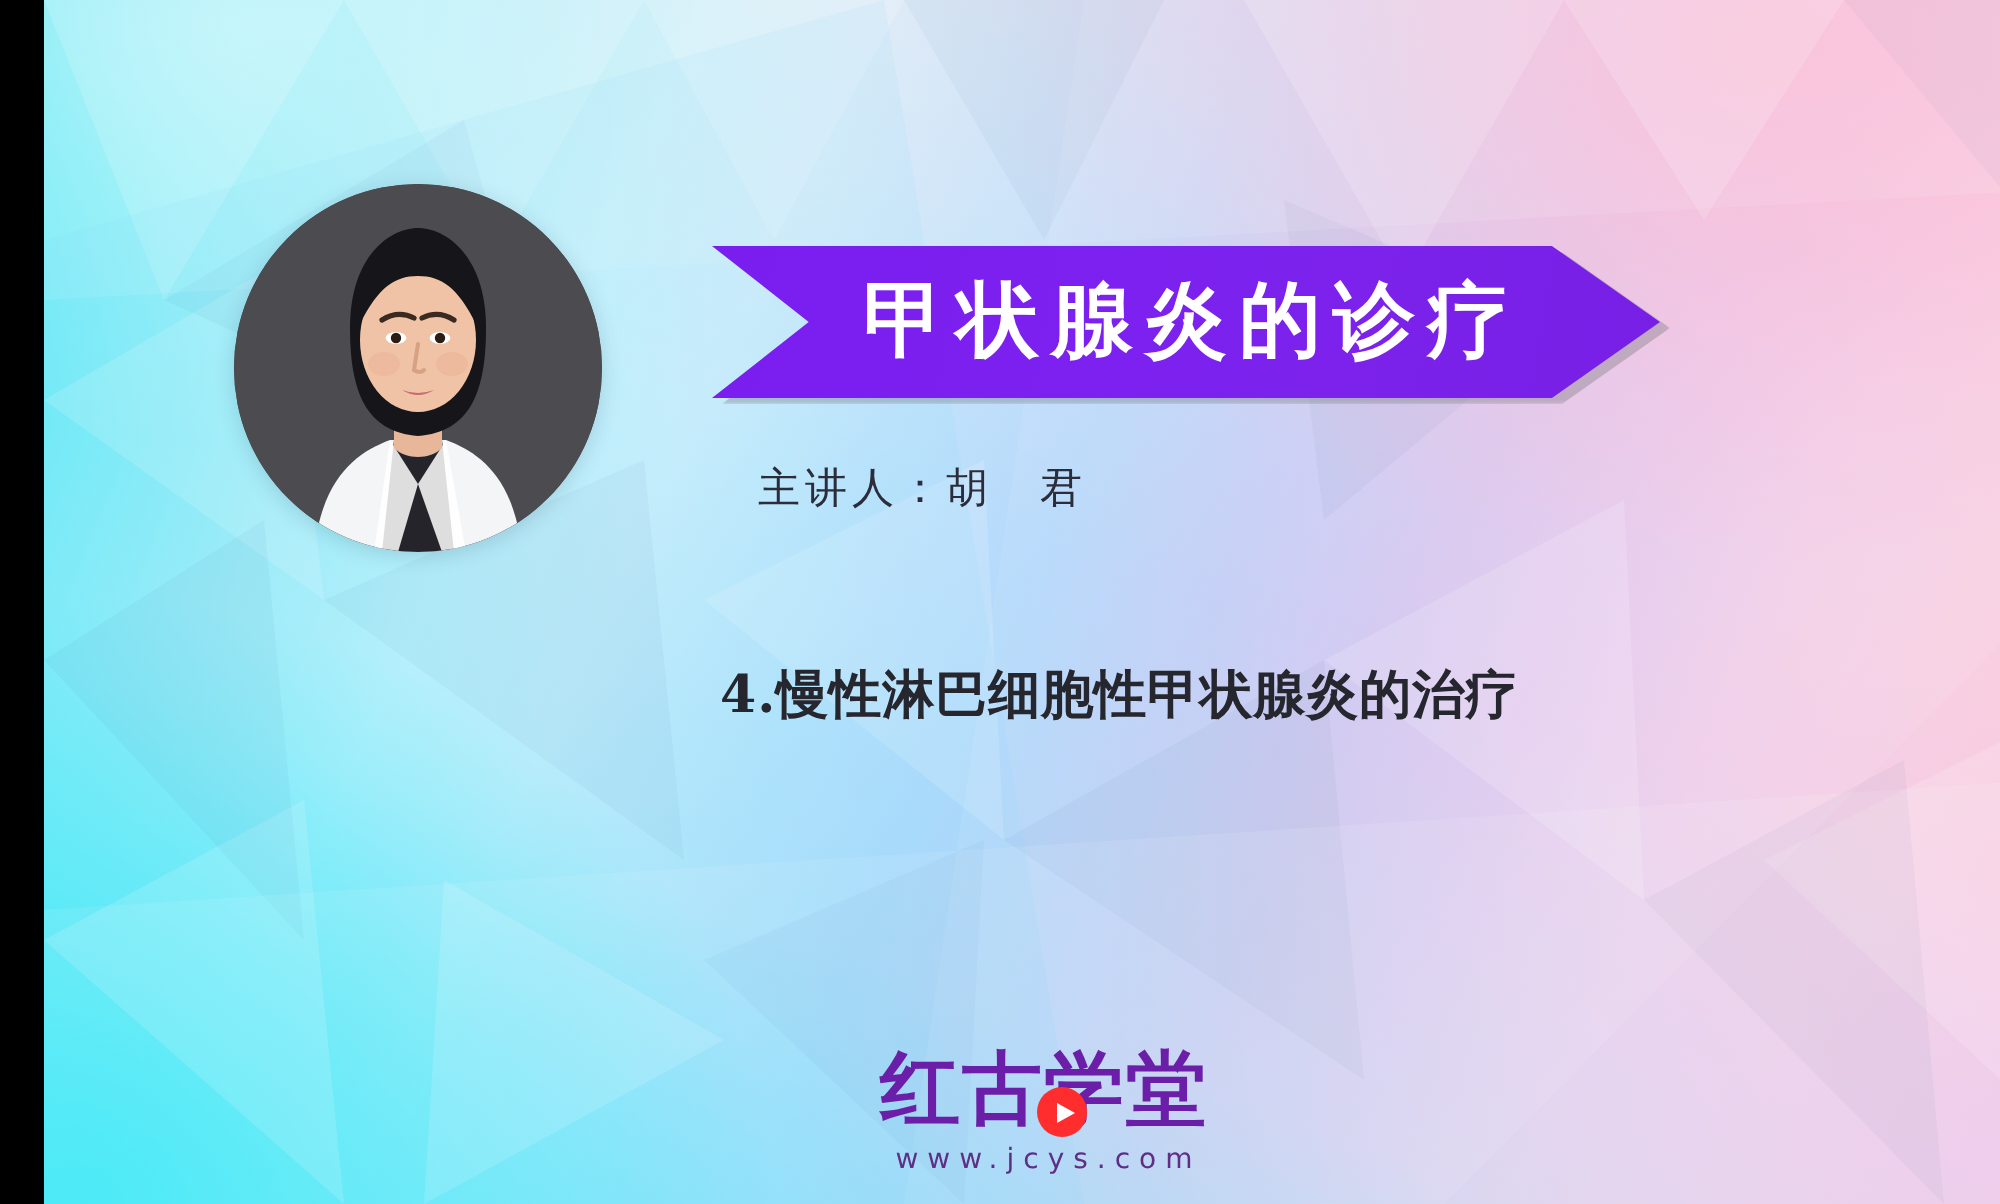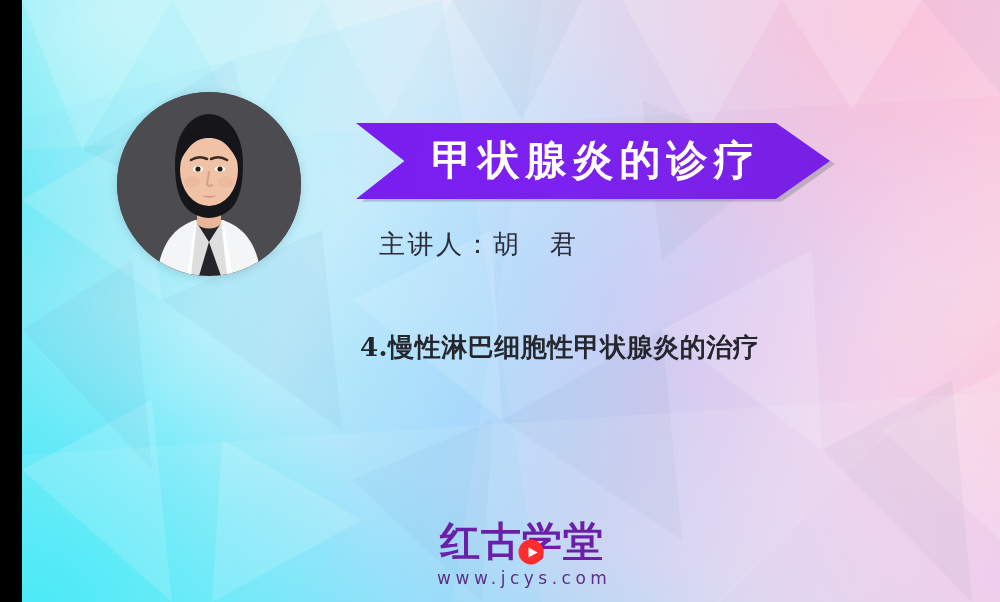--- a/index.html
+++ b/index.html
@@ -121,21 +121,21 @@
 
   
   .speaker {
     position: absolute;
     left: 357px;
     top: 224px;
     color: #2b2d3a;
   }
   .speaker-line {
     font-family: "Liberation Sans", "DejaVu Sans", sans-serif;
-    font-size: 26px;
+    font-size: 21px;
     line-height: 41px;
     letter-spacing: 2.5px;
     white-space: pre;
   }
   .speaker-line.affil {
     letter-spacing: 1.2px;
   }
 
   
   .section-title {
@@ -192,21 +192,21 @@
   .logo-play .tri {
     width: 0; height: 0;
     border-left: 9px solid #ffffff;
     border-top: 5.5px solid transparent;
     border-bottom: 5.5px solid transparent;
     margin-left: 3px;
   }
   .logo-url {
     margin-top: 5px;
     font-family: "DejaVu Sans", "Liberation Sans", sans-serif;
-    font-size: 17px;
+    font-size: 14px;
     letter-spacing: 4.5px;
     color: #5f2f86;
     text-indent: 4.5px;
   }
 </style>
 </head>
 <body>
 
 <div id="slide">
 

